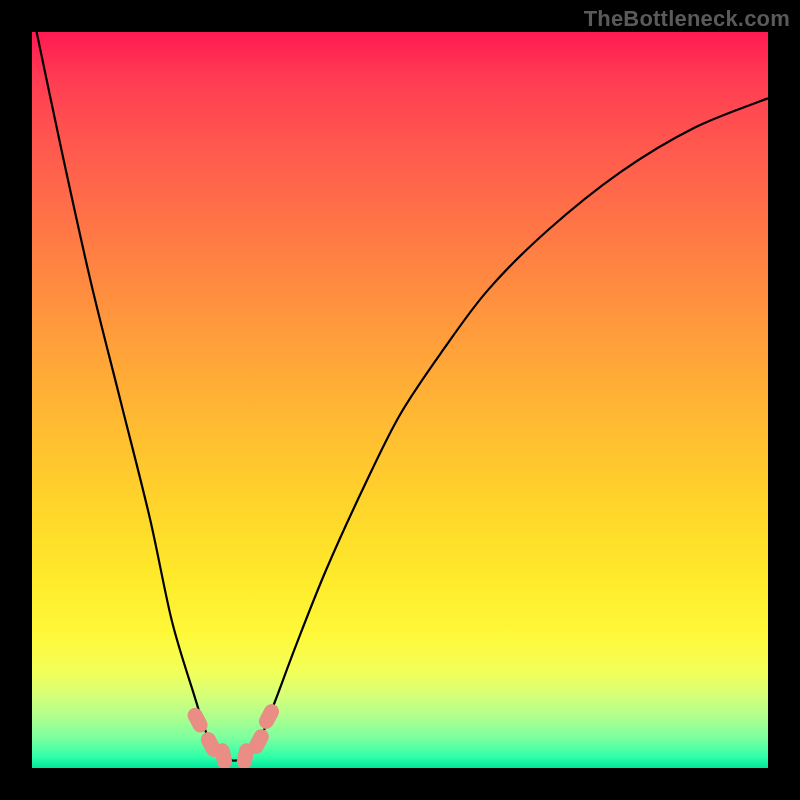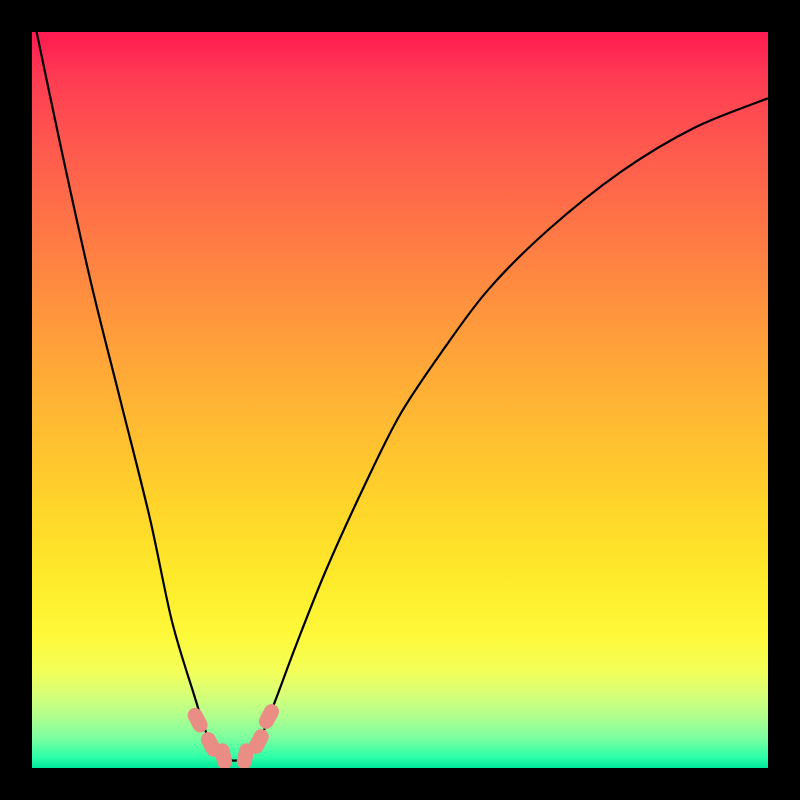--- a/index.html
+++ b/index.html
@@ -70,13 +70,14 @@
       <g id="marker-layer">
           <rect x="158.6" y="675.66" width="14" height="25" rx="7" ry="7" fill="#e98d85" stroke="#e98d85" stroke-width="1" transform="rotate(-28 165.6 688.16)"></rect>
           <rect x="171.84799999999998" y="699.948" width="14" height="25" rx="7" ry="7" fill="#e98d85" stroke="#e98d85" stroke-width="1" transform="rotate(-28 178.84799999999998 712.448)"></rect>
           <rect x="184.36" y="711.724" width="14" height="25" rx="7" ry="7" fill="#e98d85" stroke="#e98d85" stroke-width="1" transform="rotate(-12 191.36 724.224)"></rect>
           <rect x="206.44" y="711.724" width="14" height="25" rx="7" ry="7" fill="#e98d85" stroke="#e98d85" stroke-width="1" transform="rotate(12 213.44 724.224)"></rect>
           <rect x="219.688" y="697.004" width="14" height="25" rx="7" ry="7" fill="#e98d85" stroke="#e98d85" stroke-width="1" transform="rotate(28 226.688 709.504)"></rect>
           <rect x="229.99200000000002" y="671.98" width="14" height="25" rx="7" ry="7" fill="#e98d85" stroke="#e98d85" stroke-width="1" transform="rotate(28 236.99200000000002 684.48)"></rect>
         </g>
     </svg>
   </div>
+  <div class="watermark">TheBottleneck.com</div>
 </div>
 
 </body></html>

